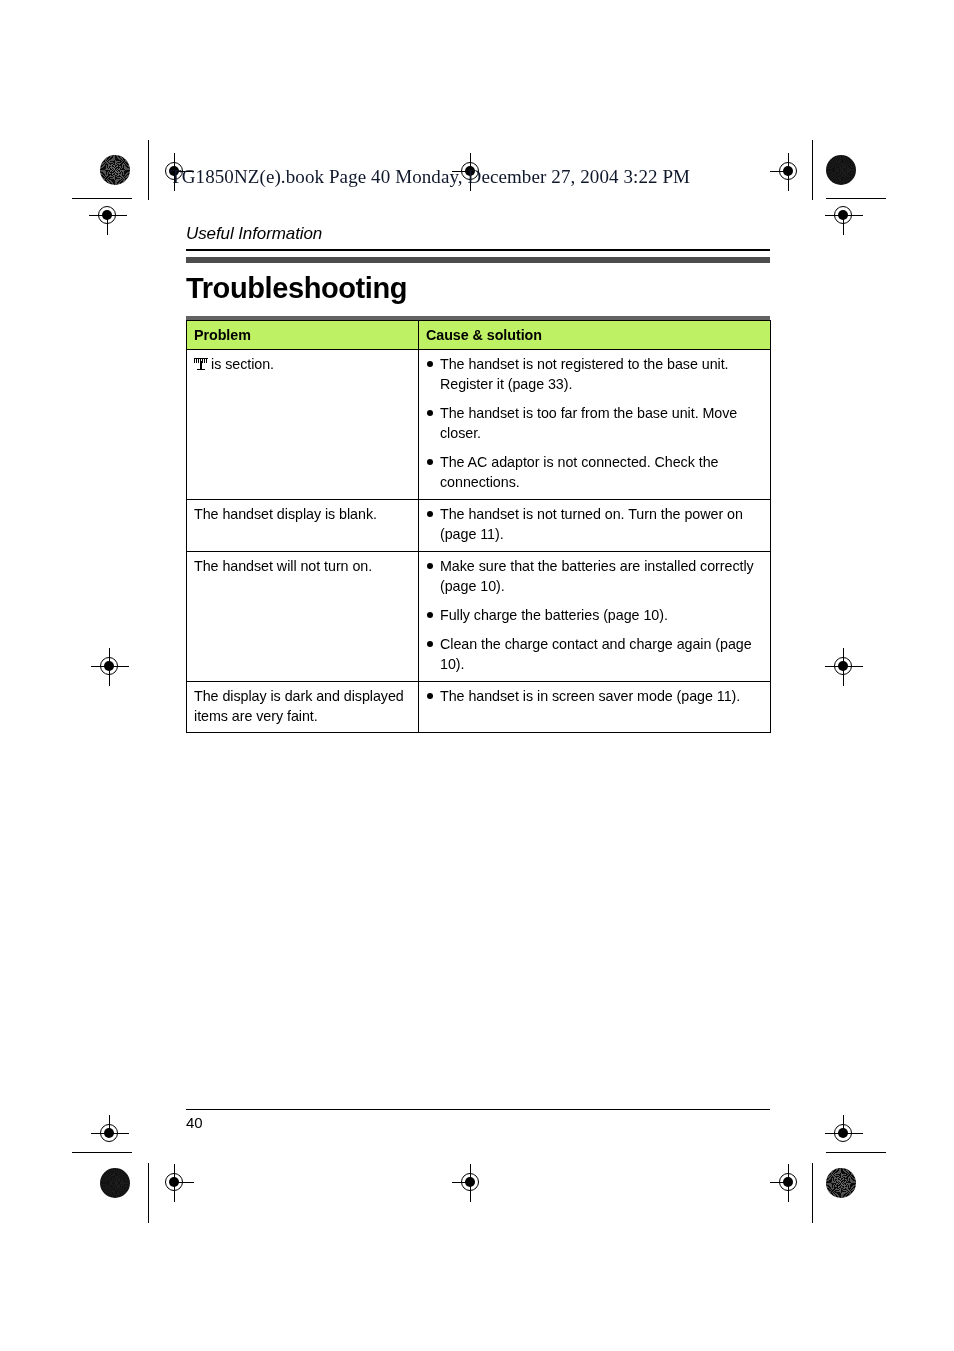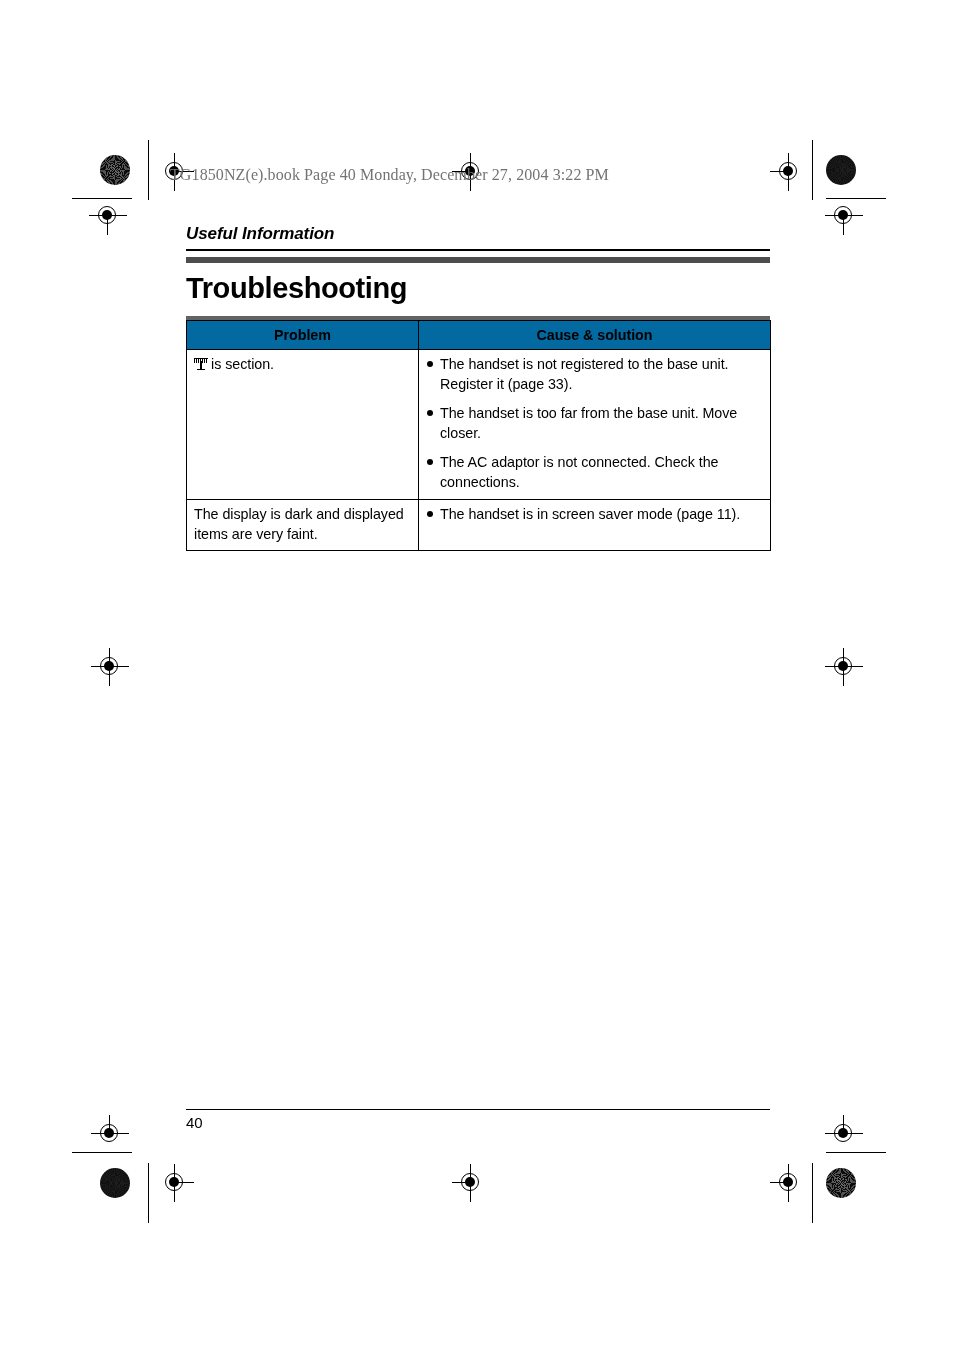--- a/index.html
+++ b/index.html
@@ -75,37 +75,37 @@
     position: absolute;
     background: #000;
   }
 
   
   .file-header {
     position: absolute;
     left: 170px;
     top: 166px;
     font-family: "Liberation Serif", serif;
-    font-size: 16px;
+    font-size: 19px;
     letter-spacing: 0.1px;
     white-space: nowrap;
-    color: #737373;
+    color: #0f172a;
   }
 
   
   .page {
     position: absolute;
     left: 186px;
     top: 224px;
     width: 584px;
   }
 
   .section-kicker {
     font-size: 17px;
-    font-weight: bold;
+    font-weight: normal;
     font-style: italic;
     letter-spacing: -0.1px;
     padding-bottom: 5px;
   }
   .rule-thin {
     height: 1.5px;
     background: #000;
     width: 584px;
   }
   .bar-thick {
@@ -153,23 +153,23 @@
   table.tshoot th,
   table.tshoot td {
     border: 1.3px solid #000;
     vertical-align: top;
     font-size: 14.3px;
     line-height: 1.4;
     padding: 4px 7px 6px 7px;
     letter-spacing: -0.05px;
   }
   table.tshoot th {
-    background: #0369a1;
+    background: #bef264;
     font-weight: bold;
-    text-align: center;
+    text-align: left;
     padding-top: 4px;
     padding-bottom: 4px;
   }
   table.tshoot col.c1 { width: 232px; }
   table.tshoot col.c2 { width: 352px; }
 
   ul.causes {
     list-style: none;
     margin: 0;
     padding: 0;
@@ -368,21 +368,39 @@
         </td>
         <td>
           <ul class="causes">
             <li>The handset is not registered to the base unit. Register it (page 33).</li>
             <li>The handset is too far from the base unit. Move closer.</li>
             <li>The AC adaptor is not connected. Check the connections.</li>
           </ul>
         </td>
       </tr>
 
-
+      <tr>
+        <td>The handset display is blank.</td>
+        <td>
+          <ul class="causes">
+            <li>The handset is not turned on. Turn the power on (page 11).</li>
+          </ul>
+        </td>
+      </tr>
+
+      <tr>
+        <td>The handset will not turn on.</td>
+        <td>
+          <ul class="causes">
+            <li>Make sure that the batteries are installed correctly (page 10).</li>
+            <li>Fully charge the batteries (page 10).</li>
+            <li>Clean the charge contact and charge again (page 10).</li>
+          </ul>
+        </td>
+      </tr>
 
       <tr>
         <td>The display is dark and displayed items are very faint.</td>
         <td>
           <ul class="causes">
             <li>The handset is in screen saver mode (page 11).</li>
           </ul>
         </td>
       </tr>
 

